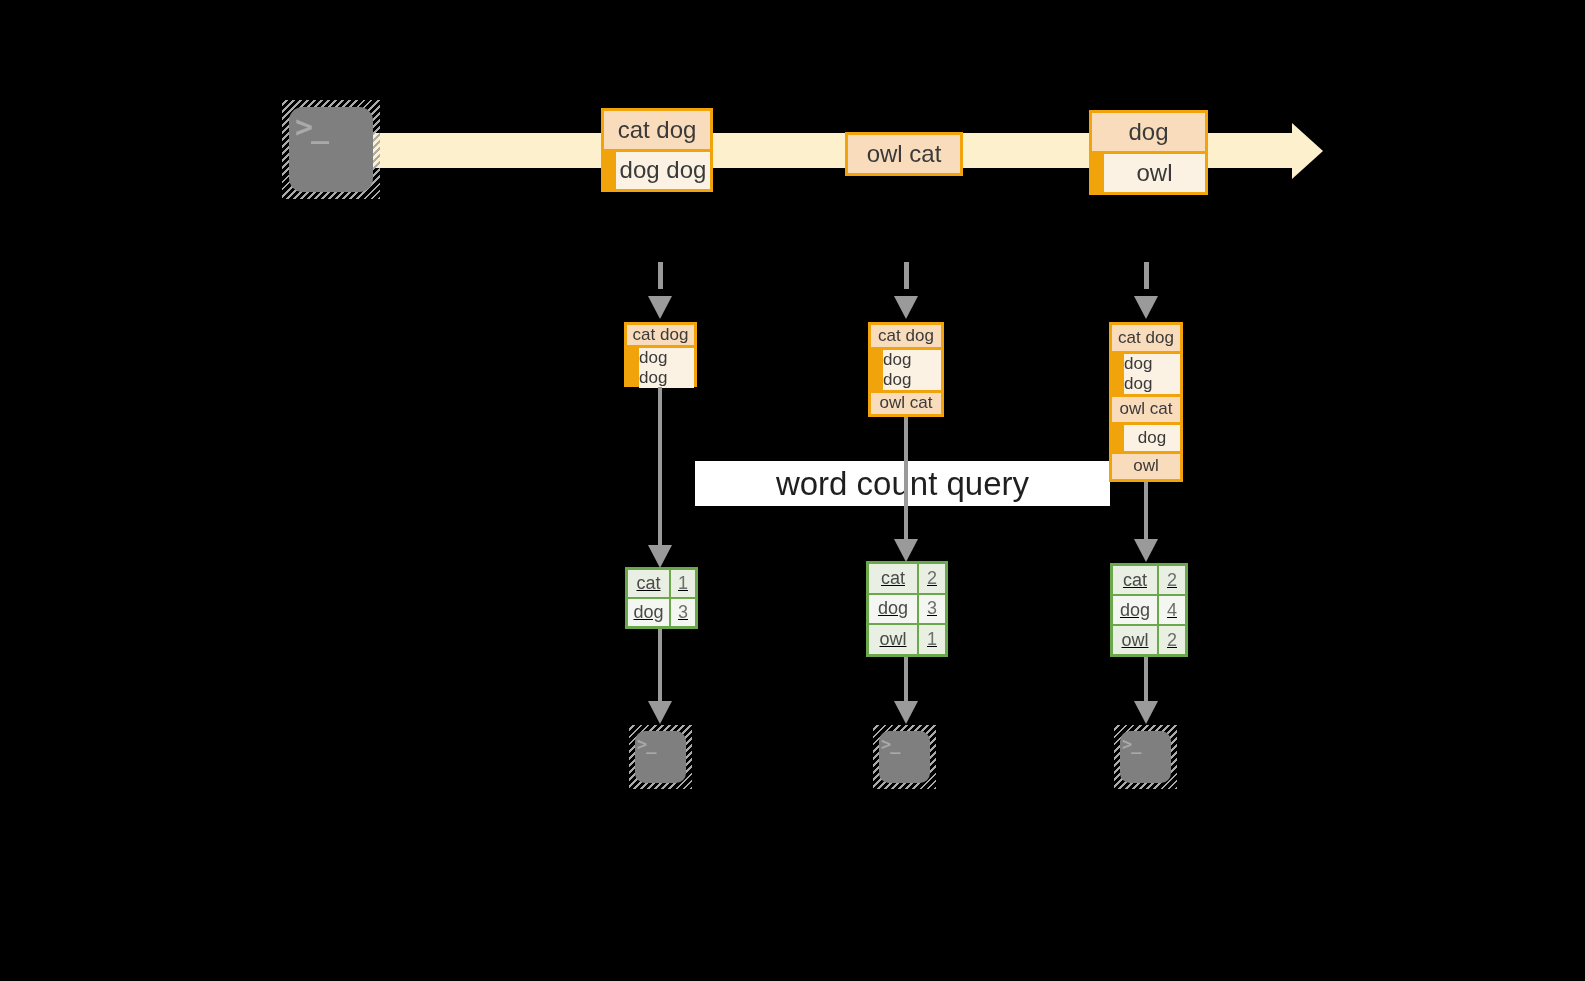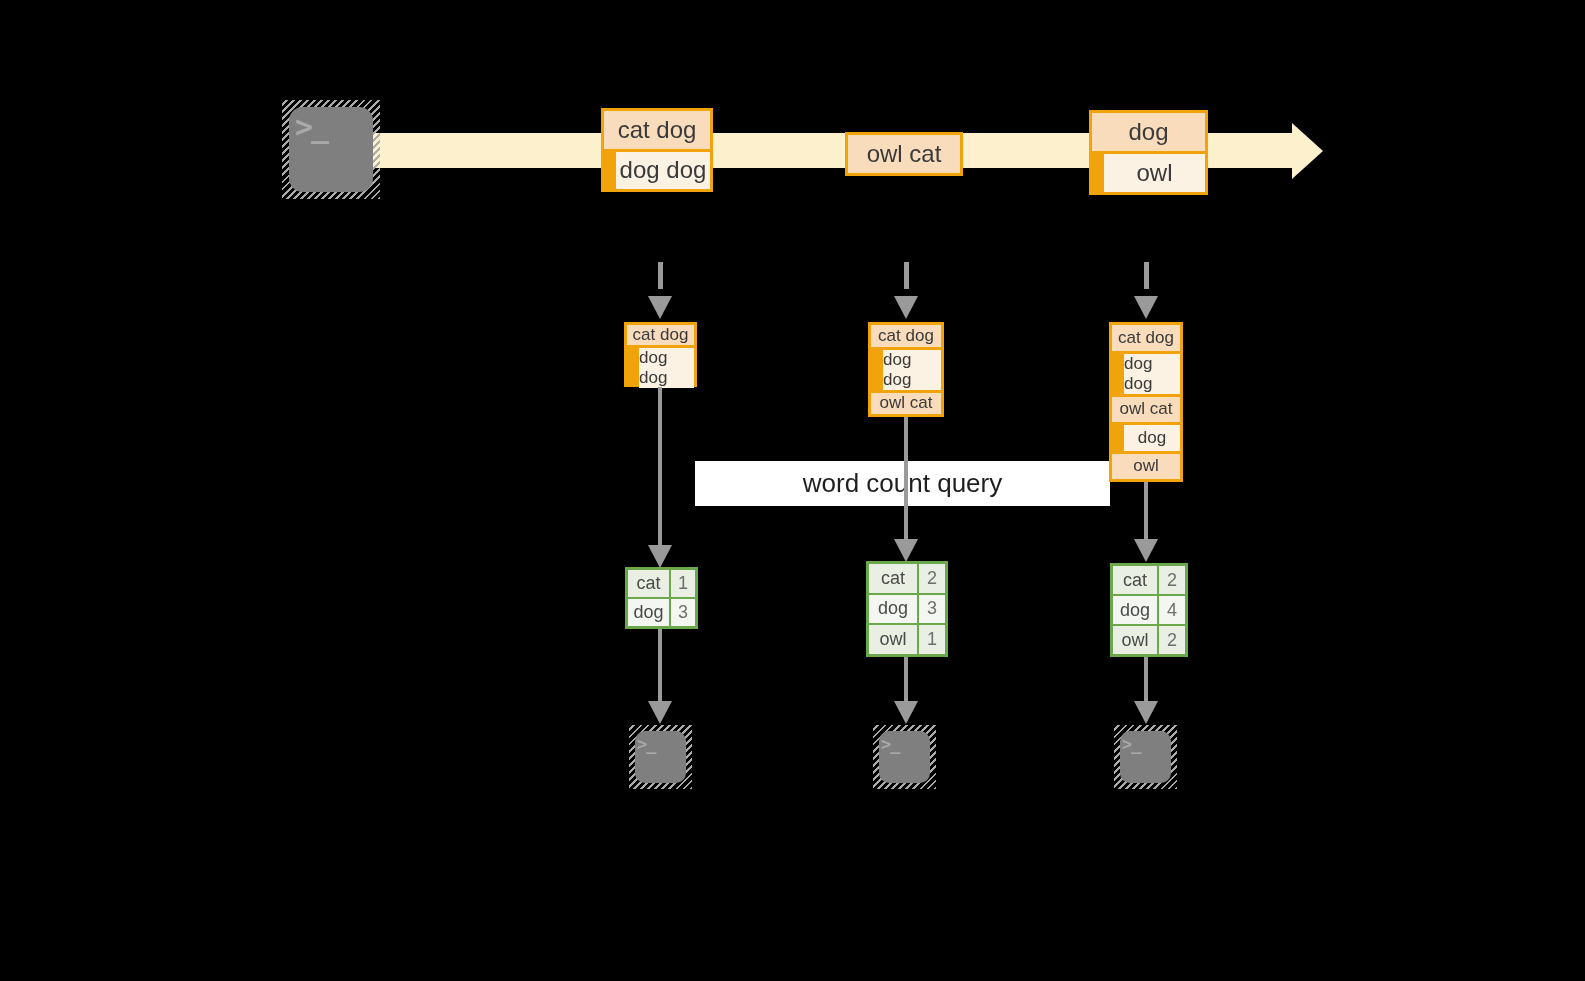--- a/index.html
+++ b/index.html
@@ -37,25 +37,25 @@
 
   
   .dash  { position:absolute; width:5px; height:27px; background:#9A9A9A; }
   .vline { position:absolute; width:4px; background:#9A9A9A; }
   .ahead { position:absolute; width:0; height:0;
     border-left:12px solid transparent; border-right:12px solid transparent; border-top:23px solid #9A9A9A; }
 
   
   .banner { position:absolute; left:695px; top:461px; width:415px; height:45px; background:#FFFFFF;
     display:flex; align-items:center; justify-content:center; z-index:2; }
-  .banner span { font-size:26px; color:#1f1f1f; }
+  .banner span { font-size:33px; color:#1f1f1f; }
 
   
   .gtable { position:absolute; box-sizing:border-box; border:3px solid #6BA84C; background:#6BA84C;
-    display:grid; gap:2px; z-index:3; }
+    display:grid; gap:2px; z-index:3;text-decoration:underline; }
   .gtable .cell { display:flex; align-items:center; justify-content:center; }
   .gtable .word { font-size:18px; color:#4a4a4a; }
   .gtable .num  { font-size:18px; color:#6e6e6e; }
   .gtable .gdark  { background:#E9EFE2; }
   .gtable .glight { background:#F4F7F1; }
 
   .arrows { z-index:4; }
 </style>
 </head>
 <body>

